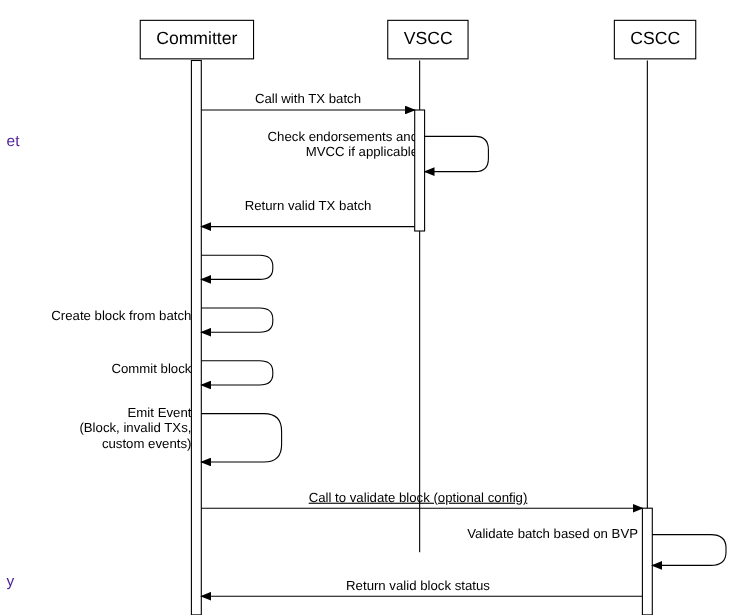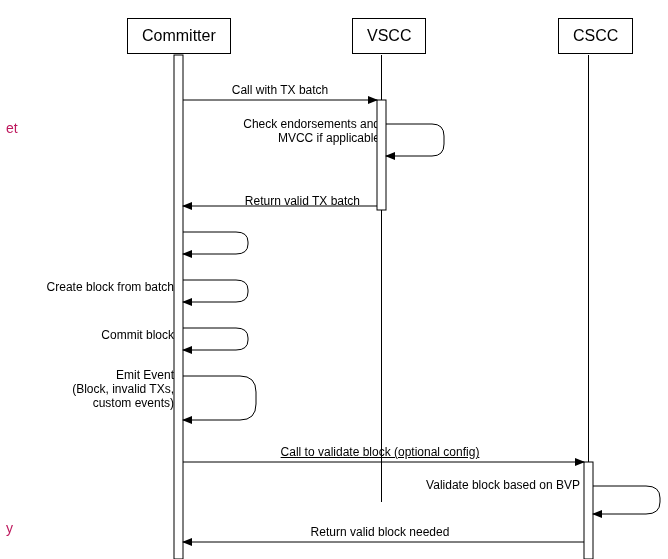--- a/index.html
+++ b/index.html
@@ -44,21 +44,21 @@
   }
   .side-label {
     position: absolute;
     font-size: 12px;
     text-align: right;
     white-space: pre;
   }
   .left-fragment {
     position: absolute;
     font-size: 14px;
-    color: #be185d;
+    color: #4c1d95;
   }
   svg.overlay {
     position: absolute;
     left: 0;
     top: 0;
     width: 668px;
     height: 559px;
     pointer-events: none;
   }
 </style>
@@ -79,31 +79,31 @@
 <div class="participant-box" style="left:352px; top:18px;">
   <span>VSCC</span>
 </div>
 
 <div class="left-fragment" style="left:6px; top:120px;">et</div>
 <div class="left-fragment" style="left:6px; top:520px;">y</div>
 
 <div class="msg-label" style="left:200px; top:83px; width:160px;">Call with TX batch</div>
 <div class="msg-label" style="left:218px; top:117px; width:162px; text-align:right;">Check endorsements and
 MVCC if applicable</div>
-<div class="msg-label" style="left:200px; top:194px; width:160px;text-align:right;">Return valid TX batch</div>
+<div class="msg-label" style="left:200px; top:180px; width:160px;">Return valid TX batch</div>
 
 <div class="side-label" style="left:0px; top:280px; width:174px;">Create block from batch</div>
 <div class="side-label" style="left:0px; top:368px; width:174px;">Emit Event
 (Block, invalid TXs,
 custom events)</div>
 <div class="side-label" style="left:0px; top:328px; width:174px;">Commit block</div>
 
 <div class="msg-label" style="left:200px; top:445px; width:360px;text-decoration:underline;">Call to validate block (optional config)</div>
-<div class="msg-label" style="left:400px; top:478px; width:180px; text-align:right;">Validate block based on BVP</div>
-<div class="msg-label" style="left:200px; top:525px; width:360px;">Return valid block needed</div>
+<div class="msg-label" style="left:400px; top:478px; width:180px; text-align:right;">Validate batch based on BVP</div>
+<div class="msg-label" style="left:200px; top:525px; width:360px;">Return valid block status</div>
 
 <svg class="overlay">
   <defs>
     <marker id="arrowhead" markerWidth="10" markerHeight="8" refX="9" refY="4" orient="auto">
       <polygon points="0 0, 10 4, 0 8" fill="#000"></polygon>
     </marker>
   </defs>
 
   <rect x="174" y="55" width="9" height="504" fill="#fff" stroke="#000"></rect>
   <rect x="377" y="100" width="9" height="110" fill="#fff" stroke="#000"></rect>

